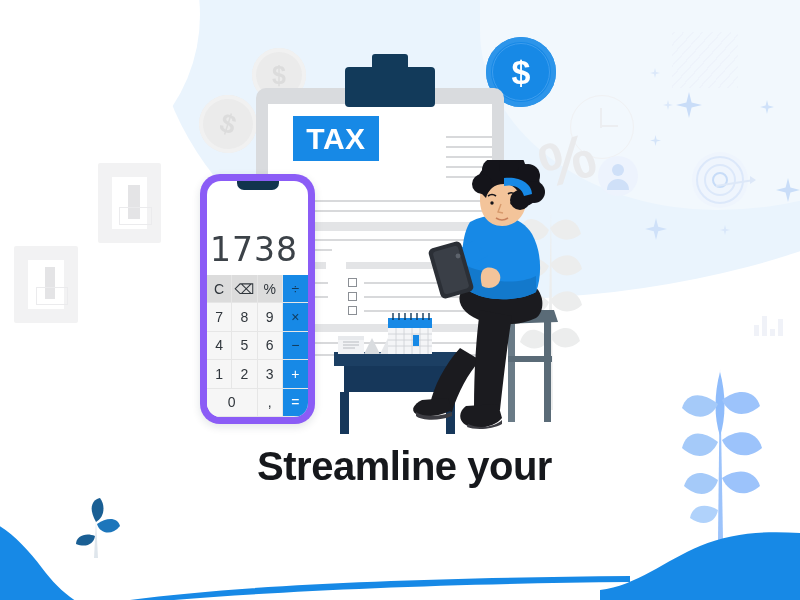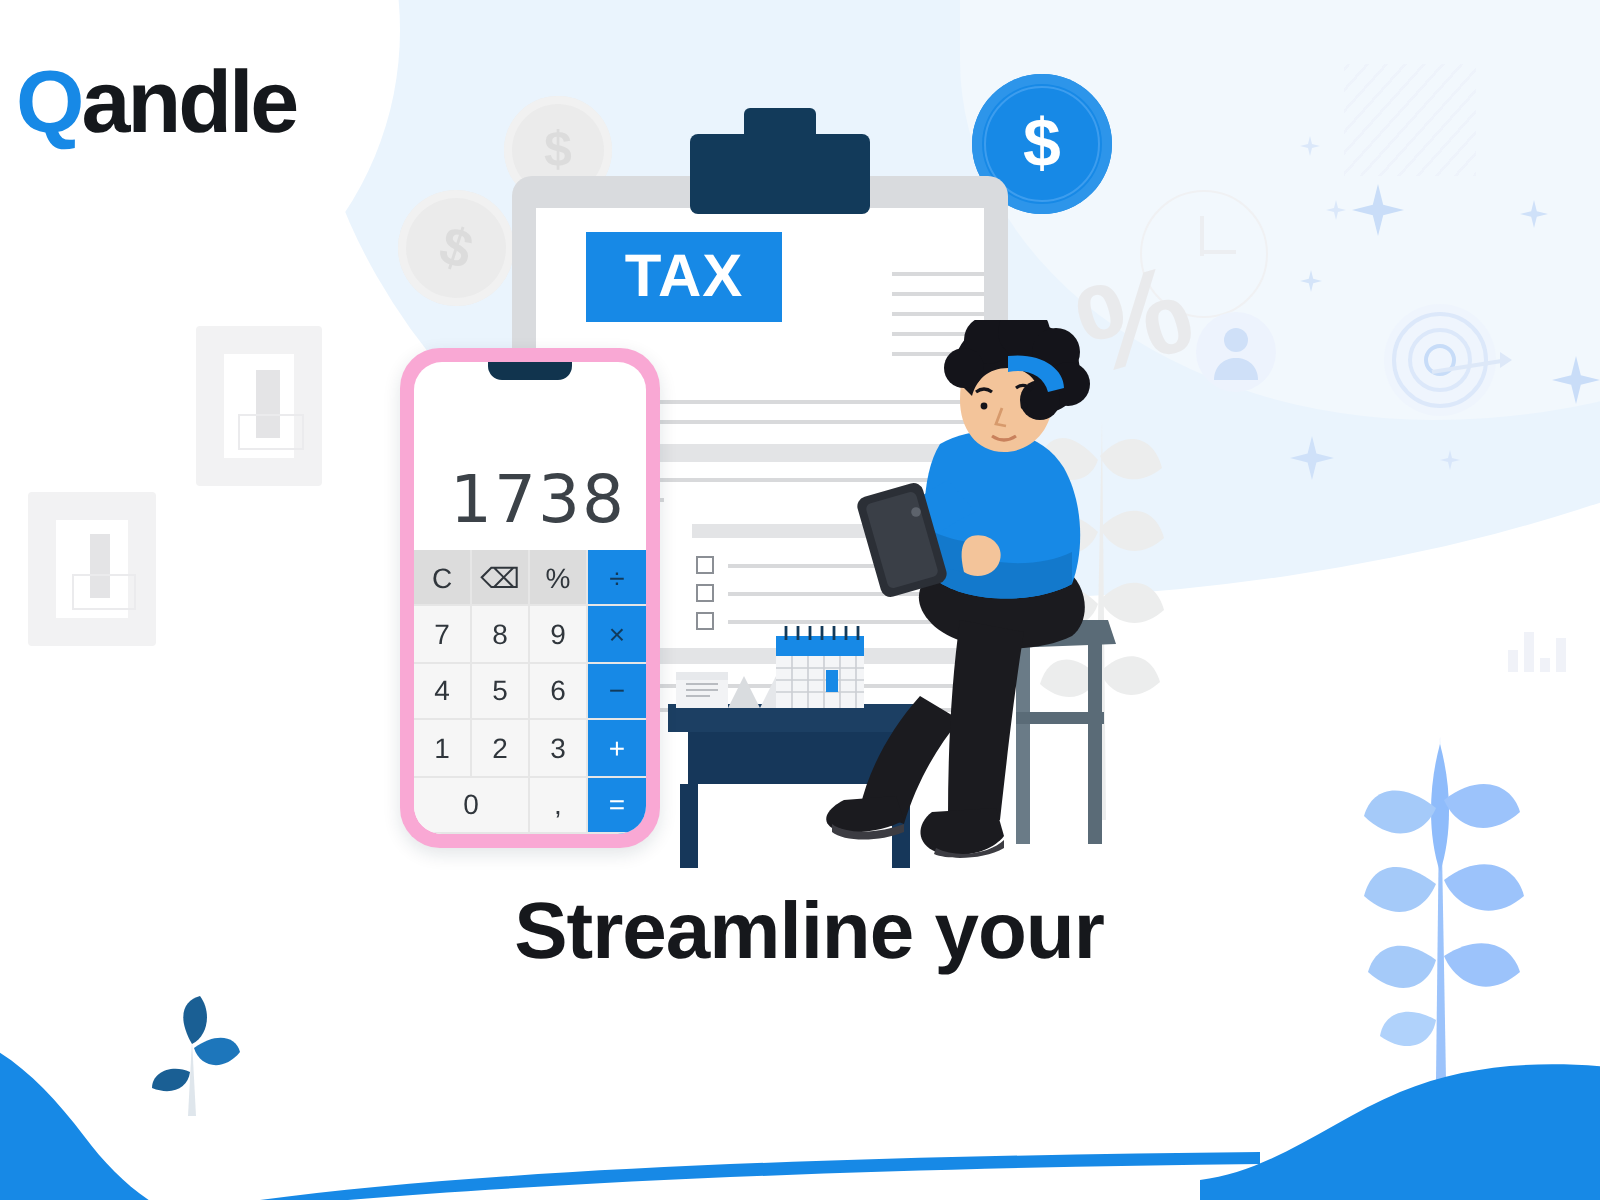--- a/index.html
+++ b/index.html
@@ -44,38 +44,38 @@
   .coin{position:absolute;border-radius:50%;display:flex;align-items:center;justify-content:center;}
   .coin.grey{background:#ebebeb;box-shadow:inset 0 0 0 4px #f1f1f1;color:#dcdcdc;font-weight:bold;}
   .coin.blue{background:#1789e6;box-shadow:inset 0 0 0 5px #2d95ea;color:#ffffff;font-weight:bold;}
   .coin.blue::after{content:"";position:absolute;left:6px;top:6px;right:6px;bottom:6px;border-radius:50%;border:1.5px solid #3d9dee;}
 
   
   .clipboard{position:absolute;left:256px;top:88px;width:248px;height:265px;background:#d9dbde;border-radius:10px 10px 4px 4px;}
   .clipboard .paper{position:absolute;left:12px;top:16px;right:12px;bottom:0px;background:#ffffff;}
   .clip-top{position:absolute;left:345px;top:67px;width:90px;height:40px;background:#123a5a;border-radius:4px;z-index:6;}
   .clip-nub{position:absolute;left:372px;top:54px;width:36px;height:20px;background:#123a5a;border-radius:3px 3px 0 0;z-index:5;}
-  .taxbox{position:absolute;left:293px;top:116px;width:98px;height:45px;background:#1789e6;color:#fff;font-size:30px;font-weight:bold;letter-spacing:.5px;display:flex;align-items:center;justify-content:center;z-index:7;}
+  .taxbox{position:absolute;left:293px;top:116px;width:86px;height:45px;background:#1789e6;color:#fff;font-size:30px;font-weight:bold;letter-spacing:.5px;display:flex;align-items:center;justify-content:center;z-index:7;}
   .docline{position:absolute;background:#d8d9db;height:1.5px;}
   .docbar{position:absolute;background:#e3e4e6;}
   .chk{position:absolute;width:7px;height:7px;border:1.2px solid #8b8f95;}
 
   
   .desk{position:absolute;left:334px;top:352px;width:128px;height:14px;background:#1c3f63;z-index:12;}
   .desk-apron{position:absolute;left:344px;top:366px;width:108px;height:26px;background:#16375a;z-index:12;}
   .desk-legL{position:absolute;left:340px;top:392px;width:9px;height:42px;background:#16375a;z-index:12;}
   .desk-legR{position:absolute;left:446px;top:392px;width:9px;height:42px;background:#16375a;z-index:12;}
   .papers{position:absolute;left:338px;top:330px;width:66px;height:24px;z-index:13;}
   .cal{position:absolute;left:386px;top:312px;width:48px;height:42px;z-index:13;}
 
   
   .woman{position:absolute;left:408px;top:160px;width:180px;height:280px;z-index:20;}
 
   
-  .phone{position:absolute;left:200px;top:174px;width:130px;height:250px;background:#f9a8d4;border-radius:20px;z-index:30;box-shadow:0 3px 9px rgba(20,40,60,.12);}
+  .phone{position:absolute;left:200px;top:174px;width:115px;height:250px;background:#8b5cf6;border-radius:20px;z-index:30;box-shadow:0 3px 9px rgba(20,40,60,.12);}
   .phone .screen{position:absolute;left:7px;top:7px;right:7px;bottom:7px;background:#ffffff;border-radius:14px;overflow:hidden;}
   .notch{position:absolute;left:50%;transform:translateX(-50%);top:0;width:42px;height:9px;background:#11344e;border-radius:0 0 7px 7px;z-index:3;}
   .calcdisp{position:absolute;left:0;right:0;top:0;height:94px;display:flex;align-items:flex-end;justify-content:flex-end;padding:0 10px 6px 0;box-sizing:border-box;}
   .calcdisp span{font-size:33px;color:#3c4248;letter-spacing:1px;font-family:"DejaVu Sans",sans-serif;}
   .keys{position:absolute;left:0;right:0;top:94px;bottom:0;display:grid;grid-template-columns:repeat(4,1fr);grid-template-rows:repeat(5,1fr);}
   .key{display:flex;align-items:center;justify-content:center;font-size:14px;color:#30363c;background:#f6f6f6;border-right:1px solid #e6e6e6;border-bottom:1px solid #e6e6e6;box-sizing:border-box;}
   .key.fn{background:#dcdcdc;}
   .key.op{background:#1789e6;color:#ffffff;border-right:none;}
   .key.op.dark{color:#123a5a;}
   .key.wide{grid-column:span 2;}
@@ -351,23 +351,20 @@
           <div class="key">,</div>
           <div class="key op">=</div>
         </div>
     </div>
   </div>
 
   <div class="headline">
     <div class="h-1">Streamline your</div>
   </div>
 
-  <div class="logo">
-    <span class="q">Q</span><span class="rest">andle</span>
-  </div>
 
   <svg class="blob-bl" viewBox="0 0 215 120" aria-hidden="true">
     <path d="M0 20 C30 16 58 40 82 72 C100 96 120 112 150 120 L0 120 Z" fill="#1789e6"></path>
   </svg>
   <svg class="plant-bl" viewBox="0 0 60 60" aria-hidden="true">
     <path d="M28 60 L30 22 L32 60 Z" fill="#dfe6ec"></path>
     <path d="M30 24 C22 10 26 2 34 0 C40 8 38 20 30 24 Z" fill="#1a5f94"></path>
     <path d="M31 26 C42 18 52 20 54 28 C46 38 34 36 31 26 Z" fill="#1d76bb"></path>
     <path d="M29 38 C20 34 10 38 10 46 C20 50 28 46 29 38 Z" fill="#1a5f94"></path>
   </svg>

